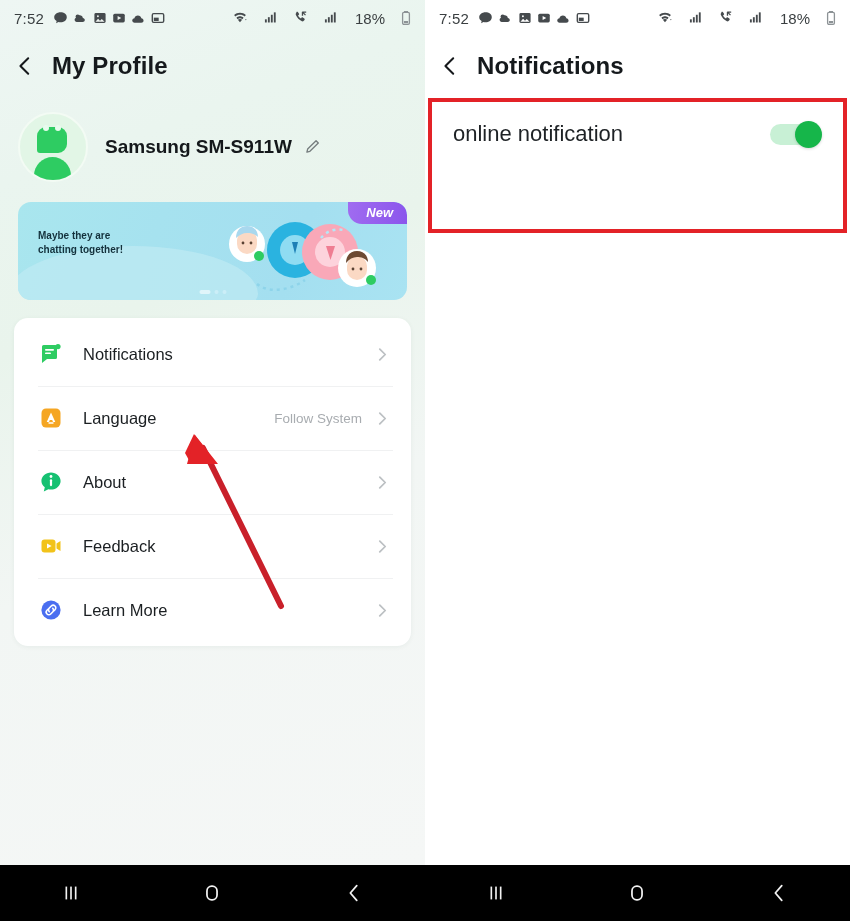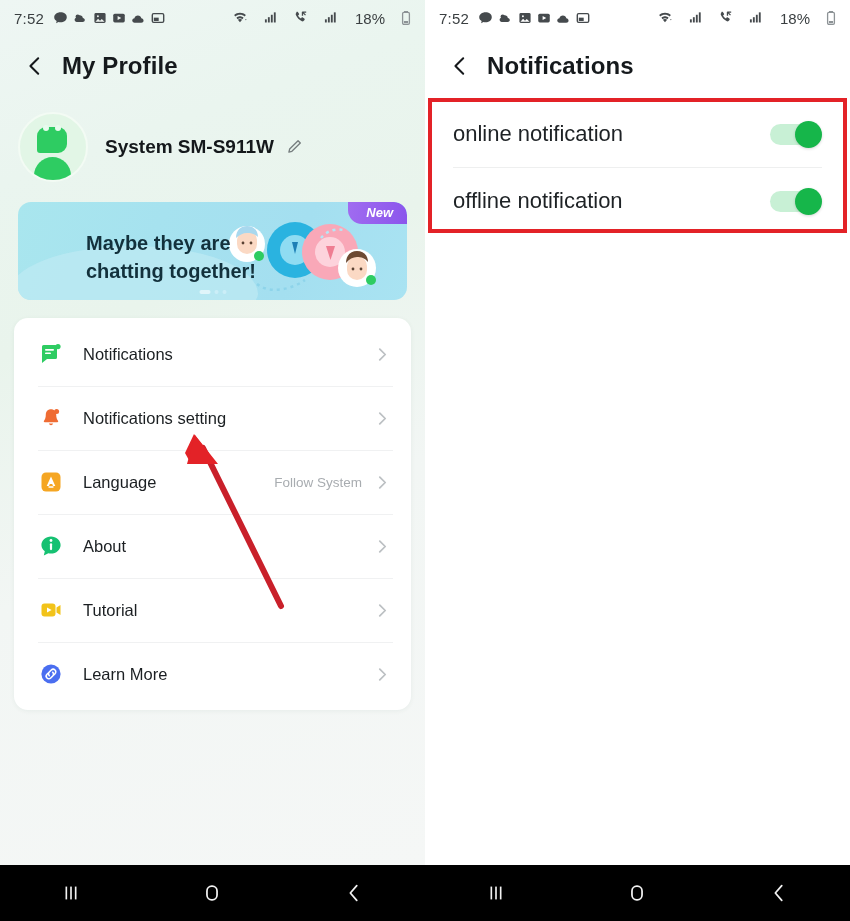--- a/index.html
+++ b/index.html
@@ -18,42 +18,42 @@
   .statusbar{position:absolute;top:0;left:0;right:0;height:36px;display:flex;align-items:center;
     padding:12px 14px;box-sizing:border-box;color:#3b3f41;font-size:15px;}
   .sb-time{font-size:15px;color:#3a3f41;letter-spacing:.2px;font-weight:400;}
   .sb-left-icons{display:flex;align-items:center;gap:5px;margin-left:9px;}
   .sb-spacer{flex:1;}
   .sb-right{display:flex;gap:16px;}
   .sb-batt{font-size:15px;color:#3a3f41;margin-left:2px;}
   .ic{display:block;}
 
   
-  .appbar{position:absolute;top:40px;left:16px;right:0;height:52px;display:flex;align-items:center;padding:0 8px;box-sizing:border-box;}
+  .appbar{position:absolute;top:40px;left:0;right:0;height:52px;display:flex;align-items:center;padding:0 14px;box-sizing:border-box;}
   .back-chevron{width:22px;height:22px;margin-right:16px;flex:0 0 auto;}
   .appbar-title{font-size:24px;font-weight:bold;color:#15191c;letter-spacing:.1px;}
 
   
   .profile{position:absolute;top:104px;left:0;right:0;height:86px;display:flex;align-items:center;padding:0 18px;box-sizing:border-box;}
   .avatar{width:66px;height:66px;border-radius:50%;background:#e2f6e6;border:2px solid #f3fbf4;
     position:relative;overflow:hidden;flex:0 0 auto;}
   .avatar-head{position:absolute;left:17px;top:13px;width:30px;height:26px;background:#2ecc62;
     border-radius:9px 9px 9px 3px;}
   .avatar-eye{position:absolute;top:11px;width:6px;height:6px;border-radius:50%;background:#e8fbee;}
   .avatar-eye.l{left:23px;}
   .avatar-eye.r{left:35px;}
   .avatar-body{position:absolute;left:14px;top:43px;width:37px;height:26px;background:#2ecc62;border-radius:19px 19px 4px 4px;}
   .profile-name{font-size:19px;font-weight:bold;color:#14181b;margin-left:17px;}
   .edit-pencil{margin-left:11px;width:18px;height:18px;opacity:.72;}
 
   
   .banner{position:absolute;top:202px;left:18px;width:389px;height:98px;border-radius:13px;
     background:linear-gradient(110deg,#a9e6ee 0%,#a6e2ef 35%,#a4dff0 70%,#a9e3f2 100%);overflow:hidden;}
   .banner-cloud{position:absolute;left:-10px;bottom:-26px;width:250px;height:80px;background:#bdeaf3;border-radius:50%/60% 60% 40% 40%;opacity:.75;}
-  .banner-text{position:absolute;left:20px;top:27px;font-size:20px;font-weight:bold;color:#13313c;line-height:1.42;margin-left:48px;}
+  .banner-text{position:absolute;left:20px;top:27px;font-size:10px;font-weight:bold;color:#13313c;line-height:1.42;}
   .badge-new{position:absolute;right:0;top:0;background:linear-gradient(100deg,#a06cf0,#8b55ec);
     color:#fff;font-size:13px;font-style:italic;font-weight:bold;padding:3px 14px 4px 18px;
     border-bottom-left-radius:14px;border-top-right-radius:13px;}
   .art{position:absolute;right:10px;top:4px;width:180px;height:92px;}
   .dots{position:absolute;left:50%;transform:translateX(-50%);bottom:6px;display:flex;align-items:center;gap:4px;}
   .dot{width:4px;height:4px;border-radius:50%;background:#cdeef7;opacity:.9;}
   .dot.wide{width:11px;height:4px;border-radius:3px;background:#e4f6fb;}
 
   
   .menu-card{position:absolute;top:318px;left:14px;width:397px;background:#ffffff;border-radius:14px;
@@ -161,21 +161,21 @@
       <span class="appbar-title">My Profile</span>
     </div>
 
     <div class="profile">
       <div class="avatar">
         <div class="avatar-head"></div>
         <div class="avatar-eye l"></div>
         <div class="avatar-eye r"></div>
         <div class="avatar-body"></div>
       </div>
-      <span class="profile-name">System SM-S911W</span>
+      <span class="profile-name">Samsung SM-S911W</span>
       <svg class="edit-pencil" viewBox="0 0 24 24">
           <path d="M17.4 3.6l3 3L9.2 17.8l-4 1 1-4z" fill="none" stroke="#4a5054" stroke-width="1.8" stroke-linejoin="round"></path>
         </svg>
     </div>
 
     <div class="banner">
       <div class="banner-cloud"></div>
       <div class="badge-new">New</div>
       <svg class="art" viewBox="0 0 180 92">
         <circle cx="78" cy="44" r="28" fill="#2ab3e0"></circle>
@@ -221,34 +221,20 @@
               <circle cx="19" cy="4.6" r="2.6" fill="#2ecc62"></circle>
             </svg>
         </span>
         <span class="menu-label">Notifications</span>
         <span class="menu-flex"></span>
         <svg class="row-chevron" viewBox="0 0 12 12">
             <path d="M3.5 1L8.5 6l-5 5" fill="none" stroke="#bcc0c3" stroke-width="1.6" stroke-linecap="round" stroke-linejoin="round"></path>
           </svg>
       </div>
 
-      <div class="menu-row">
-        <span class="menu-ic">
-          <svg width="24" height="24" viewBox="0 0 24 24">
-              <path d="M12 3.2c-3.1 0-5.2 2.2-5.2 5.3 0 3.6-.9 5.2-1.8 6.2-.5.6-.1 1.5.7 1.5h12.6c.8 0 1.2-.9.7-1.5-.9-1-1.8-2.6-1.8-6.2 0-3.1-2.1-5.3-5.2-5.3z" fill="#ef6c33"></path>
-              <path d="M9.9 17.6a2.2 2.2 0 0 0 4.2 0z" fill="#ef6c33"></path>
-              <circle cx="17.6" cy="5.4" r="2.5" fill="#ef6c33"></circle>
-            </svg>
-        </span>
-        <span class="menu-label">Notifications setting</span>
-        <span class="menu-flex"></span>
-        <svg class="row-chevron" viewBox="0 0 12 12">
-            <path d="M3.5 1L8.5 6l-5 5" fill="none" stroke="#bcc0c3" stroke-width="1.6" stroke-linecap="round" stroke-linejoin="round"></path>
-          </svg>
-      </div>
 
       <div class="menu-row">
         <span class="menu-ic">
           <svg width="24" height="24" viewBox="0 0 24 24">
               <rect x="2.5" y="2.5" width="19" height="19" rx="4.5" fill="#f5a623"></rect>
               <path d="M12 6.4l4.3 9.6h-2.3l-.8-2h-2.4l-.8 2H7.7z" fill="#ffffff"></path>
               <rect x="9.3" y="16.2" width="5.4" height="1.5" rx=".7" fill="#ffffff"></rect>
             </svg>
         </span>
         <span class="menu-label">Language</span>
@@ -276,21 +262,21 @@
       </div>
 
       <div class="menu-row">
         <span class="menu-ic">
           <svg width="24" height="24" viewBox="0 0 24 24">
               <rect x="2.5" y="5.5" width="14" height="13" rx="3" fill="#f2c31a"></rect>
               <path d="M17.5 9.5l4-2.4v9.8l-4-2.4z" fill="#f2c31a"></path>
               <path d="M8 9.6l4.6 2.5L8 14.6z" fill="#ffffff"></path>
             </svg>
         </span>
-        <span class="menu-label">Tutorial</span>
+        <span class="menu-label">Feedback</span>
         <span class="menu-flex"></span>
         <svg class="row-chevron" viewBox="0 0 12 12">
             <path d="M3.5 1L8.5 6l-5 5" fill="none" stroke="#bcc0c3" stroke-width="1.6" stroke-linecap="round" stroke-linejoin="round"></path>
           </svg>
       </div>
 
       <div class="menu-row">
         <span class="menu-ic">
           <svg width="24" height="24" viewBox="0 0 24 24">
               <circle cx="12" cy="12" r="9.6" fill="#4a6ef0"></circle>
@@ -378,27 +364,20 @@
     </div>
 
     <div class="notif-list">
       <div class="notif-row">
         <span class="notif-label">online notification</span>
         <span class="toggle">
           <span class="toggle-track"></span>
           <span class="toggle-thumb"></span>
         </span>
       </div>
-      <div class="notif-row">
-        <span class="notif-label">offline notification</span>
-        <span class="toggle">
-          <span class="toggle-track"></span>
-          <span class="toggle-thumb"></span>
-        </span>
-      </div>
     </div>
 
     <div class="redbox" style="left:3px;top:98px;width:419px;height:135px;"></div>
   </div>
 
   <svg class="arrow-layer" viewBox="0 0 850 921">
     <line x1="281" y1="606" x2="203" y2="448" stroke="#c9202a" stroke-width="6" stroke-linecap="round"></line>
     <path d="M194 434l20 26-24 2-5-9z" fill="#e32227"></path>
     <path d="M195 435l23 29-31 0z" fill="#e32227"></path>
   </svg>

